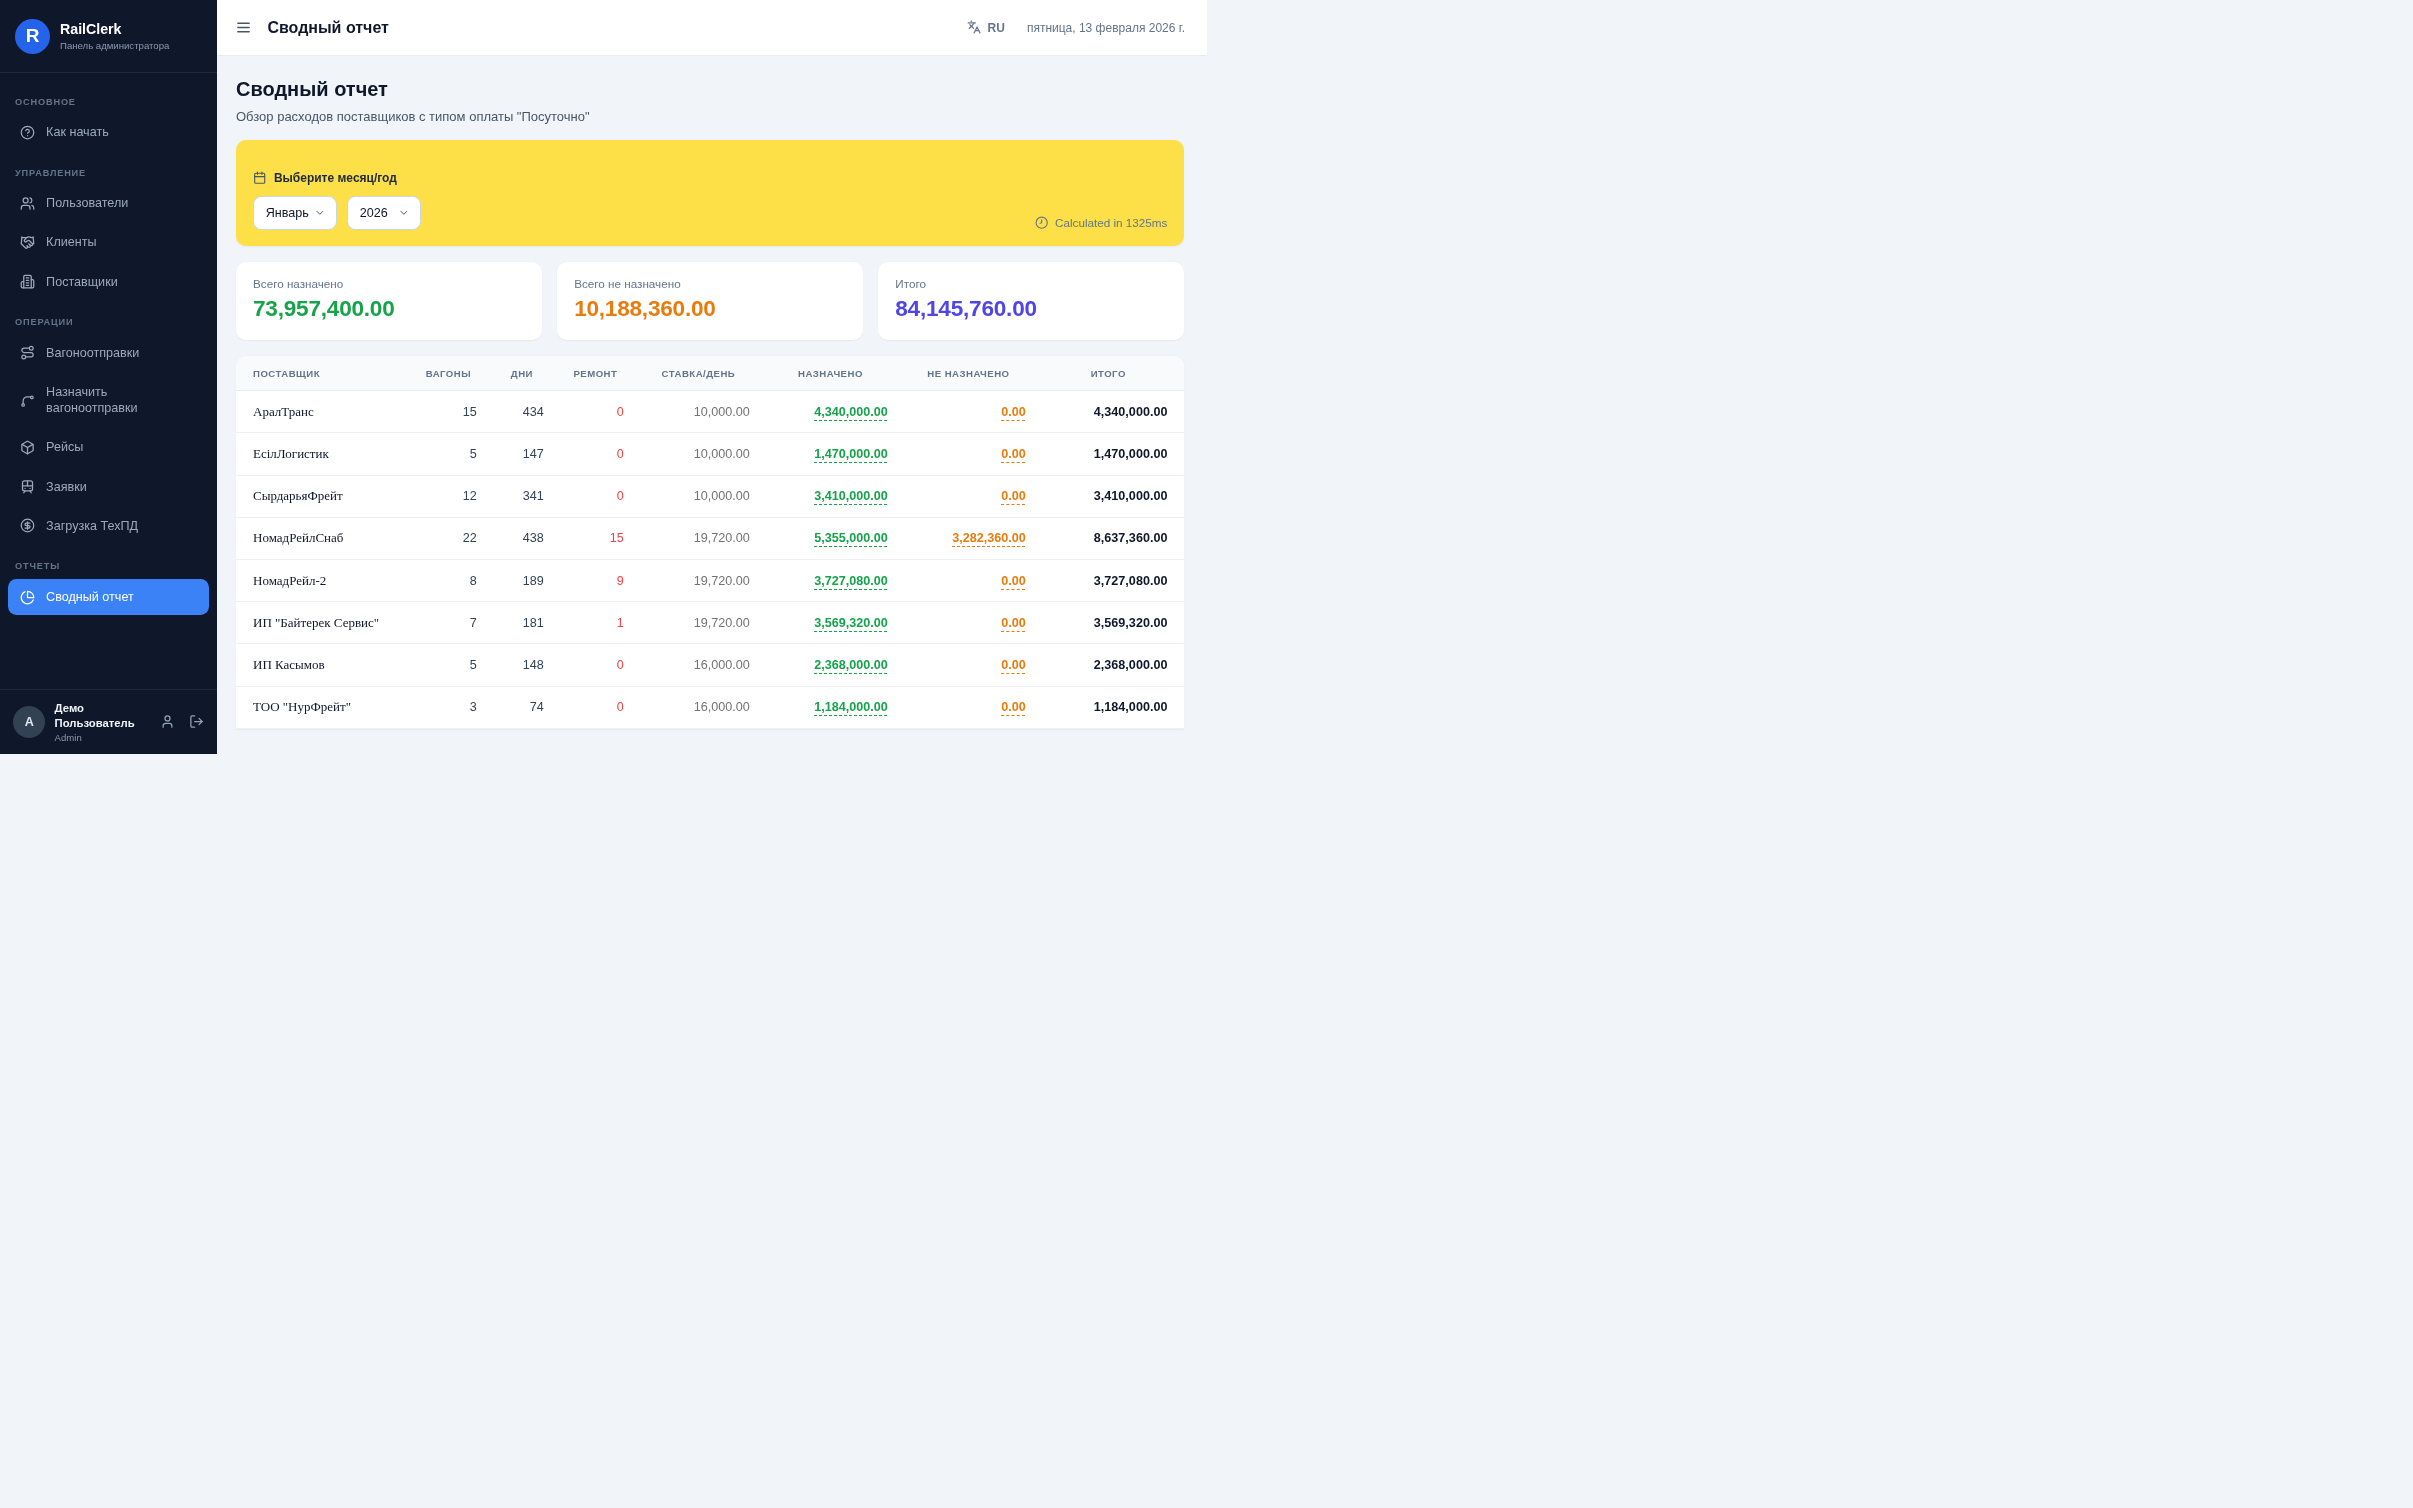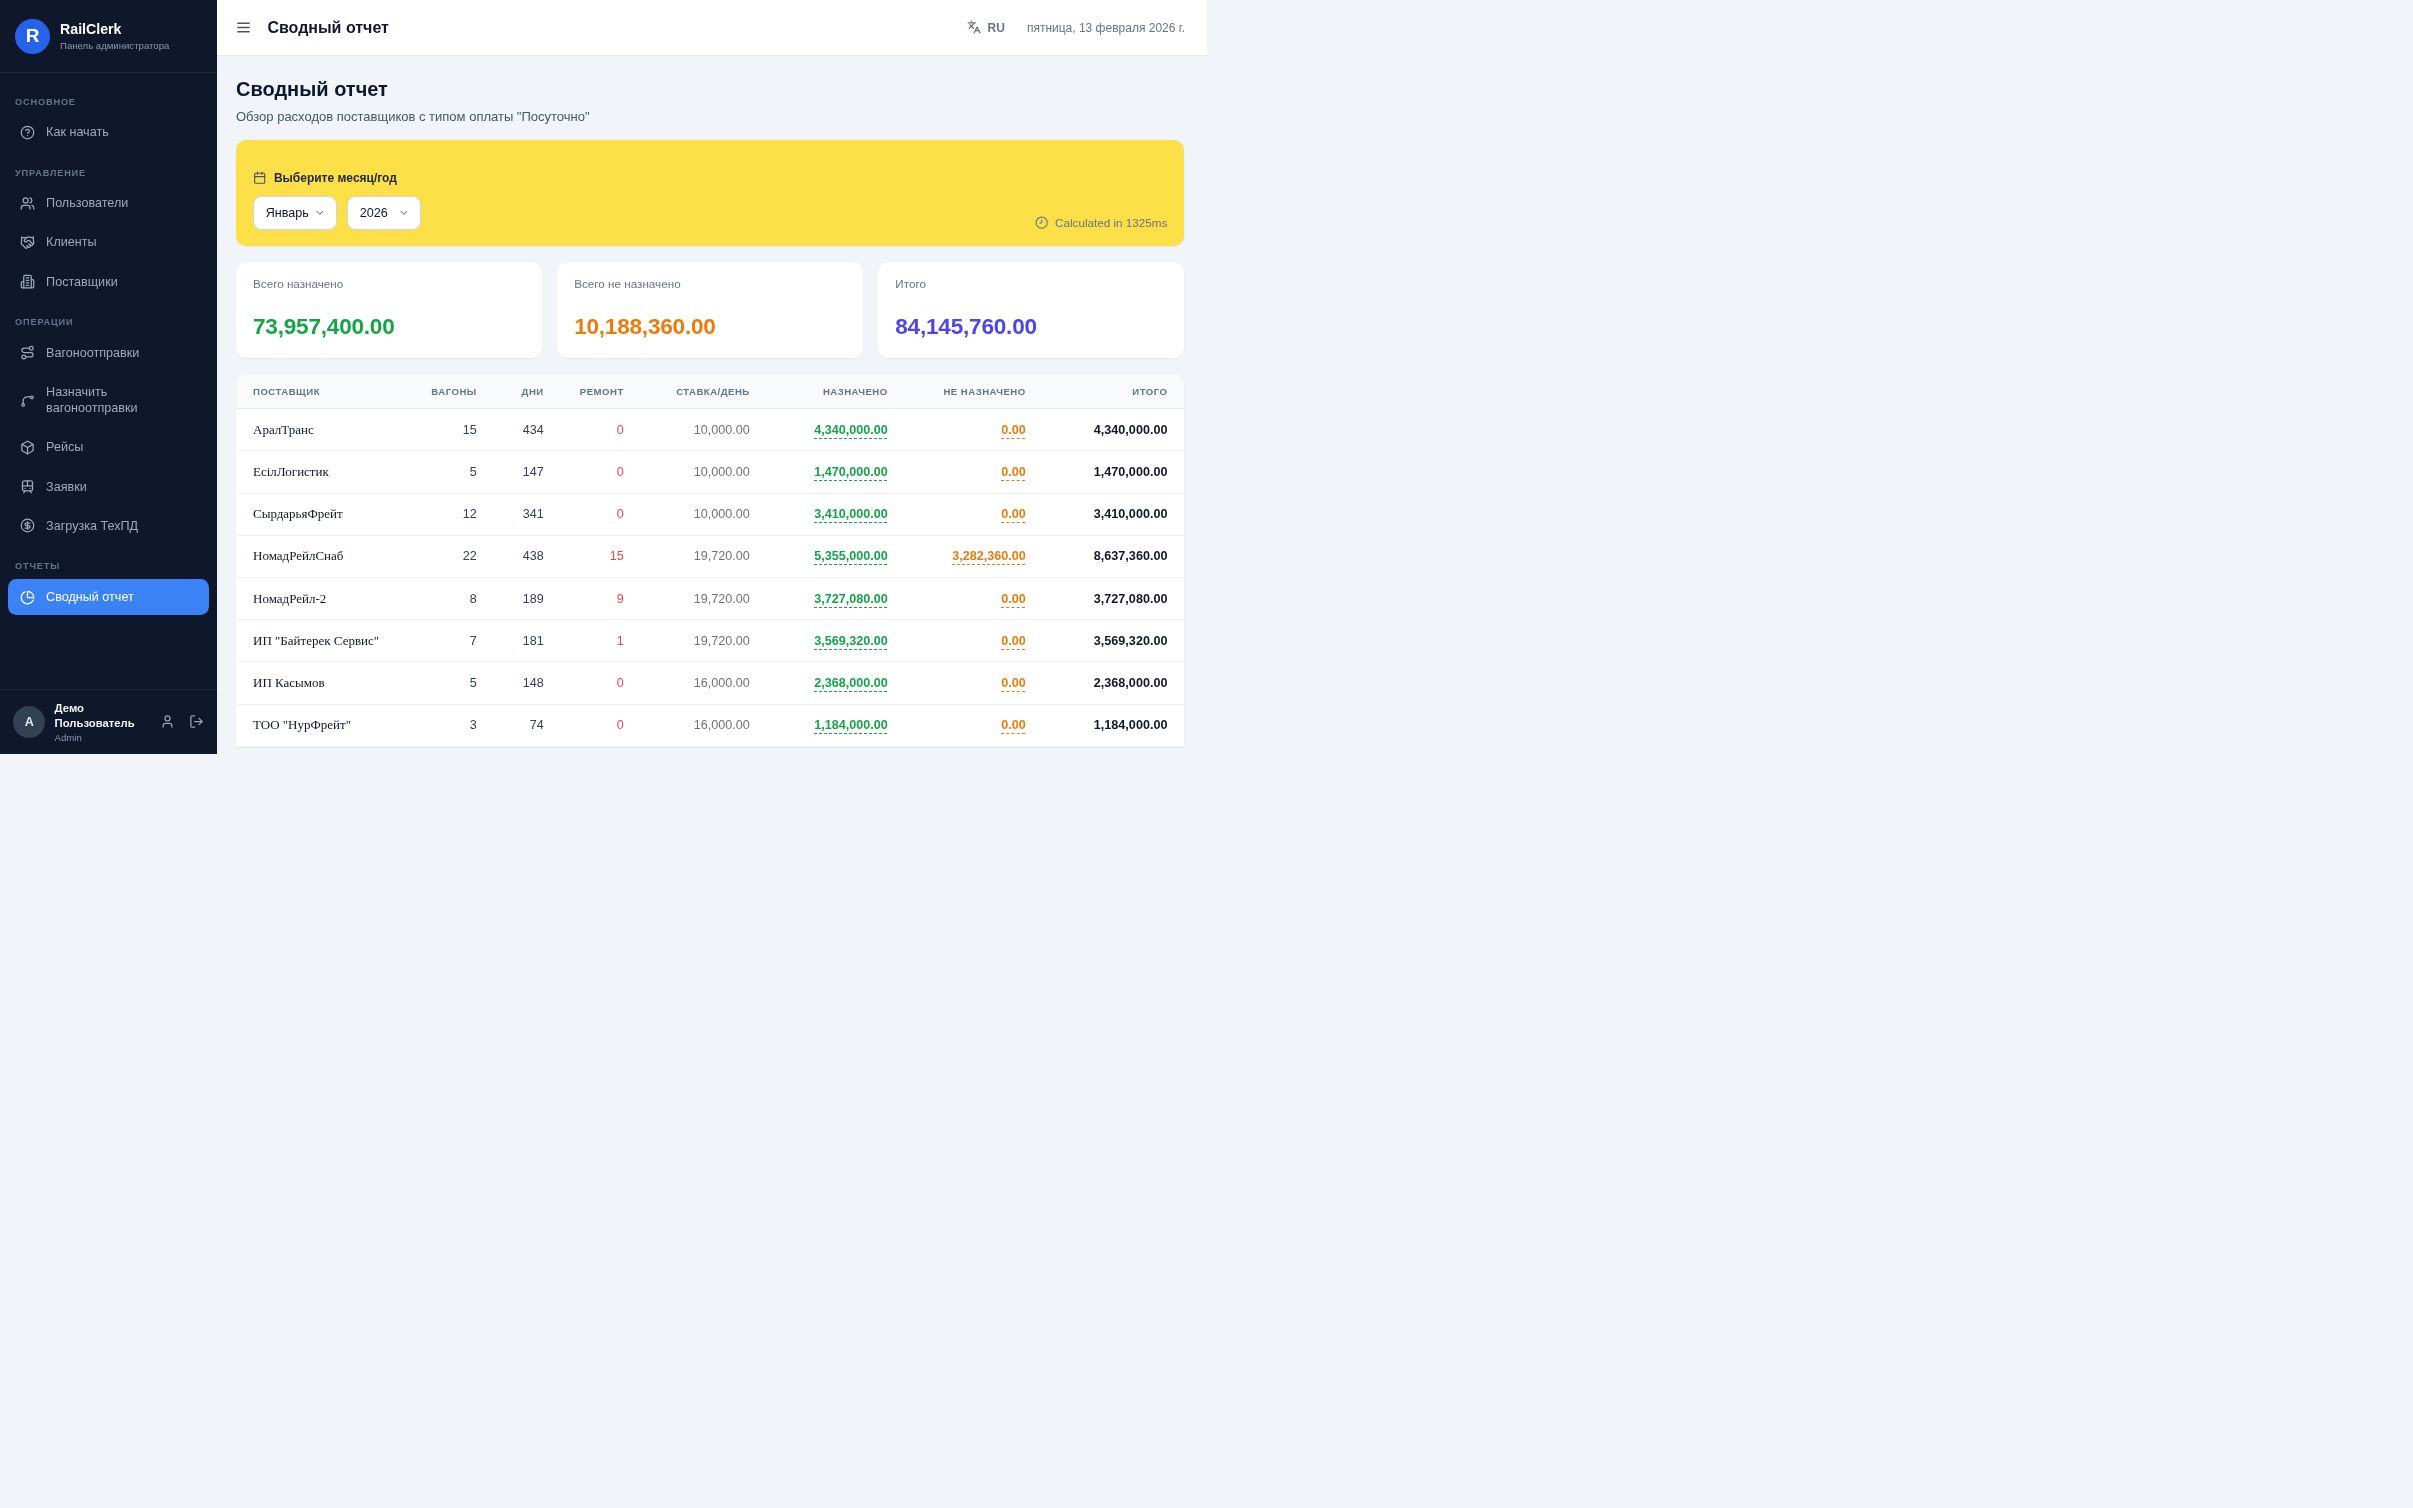--- a/index.html
+++ b/index.html
@@ -55,30 +55,30 @@
   .select svg{width:11.7px;height:11.7px;color:#475569;}
   .select.month{width:84px;}
   .select.year{width:74px;}
   .calc{margin-left:auto;align-self:flex-end;display:flex;align-items:center;gap:6.7px;
     color:#64748b;font-size:11.7px;}
   .calc svg{width:13.4px;height:13.4px;}
 
   .cards{display:grid;grid-template-columns:repeat(3,1fr);gap:15px;margin-top:16px;}
   .stat-card{background:#fff;border-radius:10px;padding:15px 17px 18.4px;box-shadow:0 0.8px 1.7px rgba(15,23,42,.05);}
   .stat-label{font-size:11.7px;color:#64748b;}
-  .stat-value{font-size:22.6px;font-weight:700;margin-top:24px;letter-spacing:-.01em;}
+  .stat-value{font-size:22.6px;font-weight:700;margin-top:6px;letter-spacing:-.01em;}
   .c-green{color:#16a34a;}
   .c-orange{color:#e87c0e;}
   .c-indigo{color:#4f46e5;}
 
   .table-card{margin-top:16px;background:#fff;border-radius:10px 10px 0 0;overflow:hidden;
     box-shadow:0 0.8px 1.7px rgba(15,23,42,.05);}
   table{width:100%;border-collapse:collapse;table-layout:fixed;}
   thead th{background:#f8fafc;font-size:9.6px;font-weight:700;letter-spacing:.05em;color:#64748b;
-    text-transform:uppercase;padding:11.7px 11.7px;text-align:right;border-bottom:0.8px solid #e7ecf2;
+    text-transform:uppercase;padding:11.7px 11.7px;border-bottom:0.8px solid #e7ecf2;
     white-space:nowrap;overflow:hidden;}
   thead th.col-supplier{text-align:left;padding-left:17px;}
   tbody td{padding:12.6px 11.7px;font-size:12.6px;text-align:right;border-bottom:0.8px solid #edf1f6;
     color:#334155;white-space:nowrap;overflow:hidden;}
   td.supplier{text-align:left;padding-left:17px;color:#0f172a;font-weight:500;font-size:13px;font-family:Liberation Serif, serif;}
   td.repair{color:#ef4444;font-weight:500;}
   td.rate{color:#737373;}
   td.total{color:#0f172a;font-weight:700;padding-right:17px;}
   th.col-total{padding-right:17px;}
   .amt{cursor:pointer;text-decoration-line:underline;text-decoration-style:dashed;

